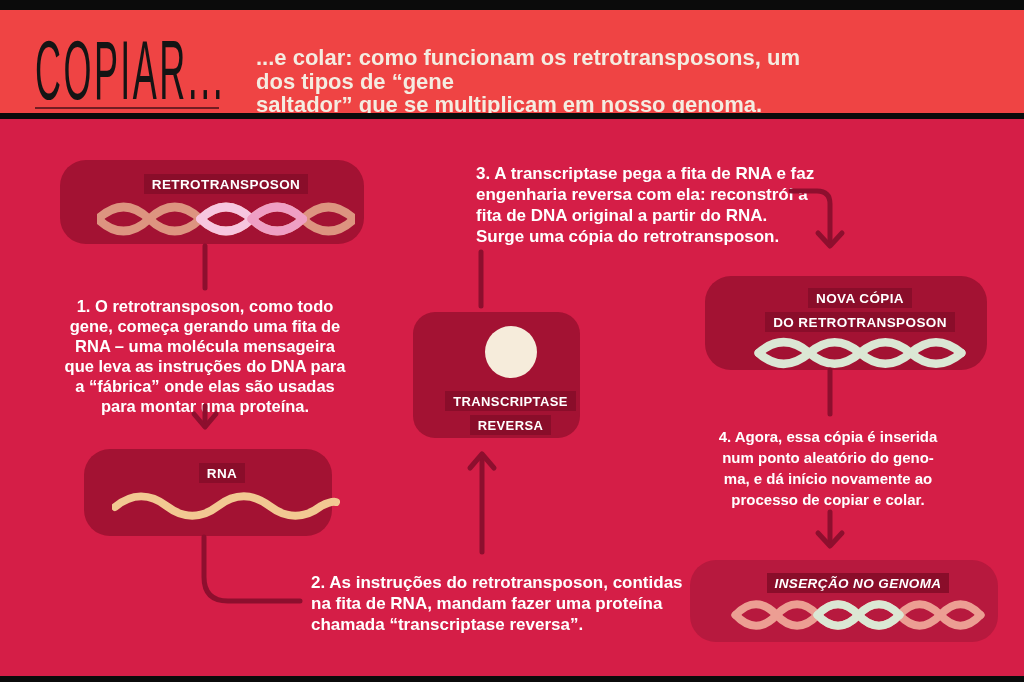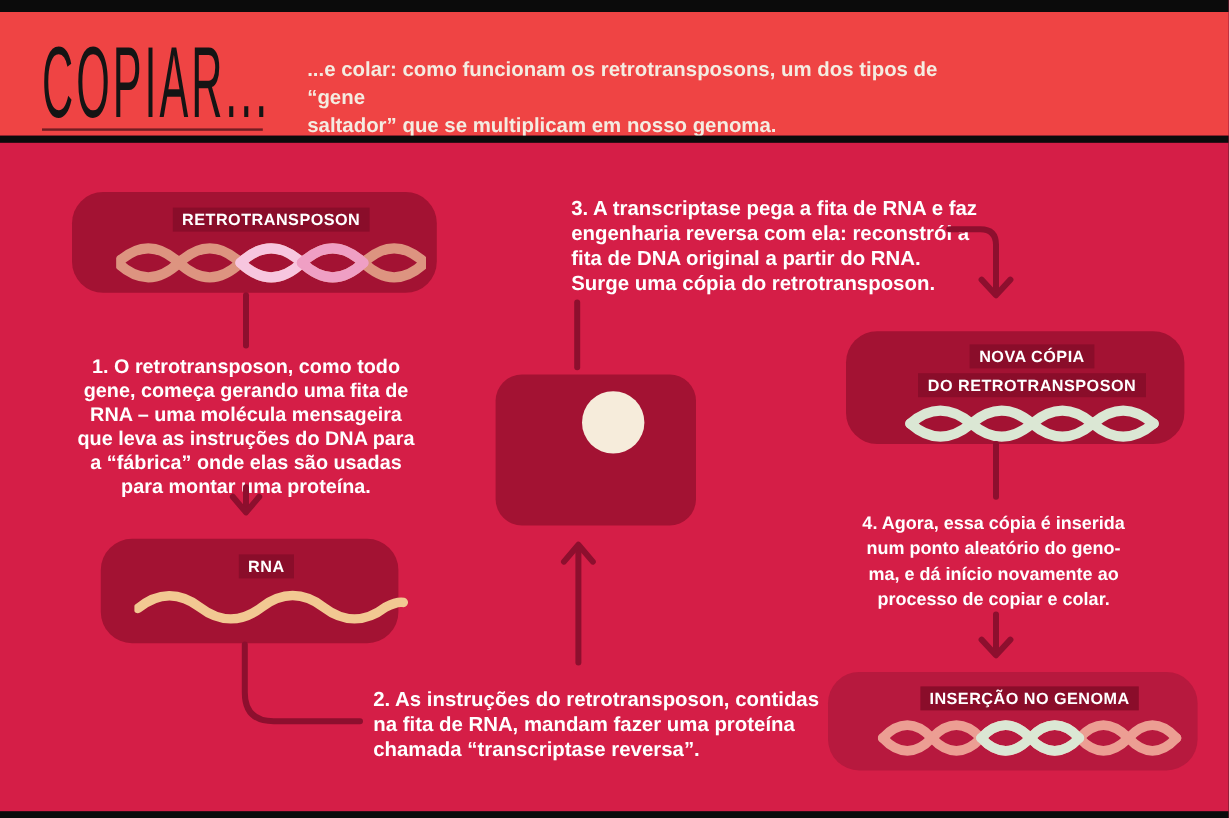--- a/index.html
+++ b/index.html
@@ -15,21 +15,21 @@
 
   .header { position:absolute; left:0; top:10px; width:1024px; height:103px; background:#ef4444; }
   .title {
     position:absolute; left:35px; top:18px; margin:0;
     color:#141414; font-size:58px; font-weight:400; letter-spacing:4px; line-height:1;
     transform:scale(0.62,1.45); transform-origin:left top; white-space:nowrap;
   }
   .title-underline { position:absolute; left:35px; top:97px; width:184px; height:2px; background:rgba(30,4,12,0.6); }
   .subtitle {
     position:absolute; left:256px; top:36px; width:570px; margin:0;
-    color:#f4ece1; font-size:17px; font-weight:bold; line-height:23.5px;
+    color:#f4ece1; font-size:22px; font-weight:bold; line-height:23.5px;
   }
 
   .multiline { white-space:pre-line; }
 
   .box { position:absolute; background:#a31233; border-radius:26px; text-align:center;padding-left:28px; }
   .box.light { background:#b7193e; }
   .label-wrap { margin:0; line-height:1.45; }
   .strip {
     background:#8a0d2a; color:#ffffff; font-weight:bold; font-size:13.5px;
     letter-spacing:0.4px; padding:2.5px 8px;
@@ -106,20 +106,24 @@
 na fita de RNA, mandam fazer uma proteína
 chamada “transcriptase reversa”.</div>
 
     <div class="step s3 multiline" style="left:476px; top:163px; width:345px;">3. A transcriptase pega a fita de RNA e faz
 engenharia reversa com ela: reconstrói a
 fita de DNA original a partir do RNA.
 Surge uma cópia do retrotransposon.</div>
 
     <div class="box" style="left:413px; top:312px; width:139px; height:126px; border-radius:22px;">
       <div class="enzyme-circle"></div>
+      <div class="label-wrap" style="line-height:1.5;">
+        <span class="strip multiline" style="font-size:13px;">TRANSCRIPTASE
+REVERSA</span>
+      </div>
     </div>
 
     <div class="box" style="left:705px; top:276px; width:254px; height:94px;">
       <div class="label-wrap" style="margin-top:9px; line-height:1.5;">
         <span class="strip multiline">NOVA CÓPIA
 DO RETROTRANSPOSON</span>
       </div>
       <svg class="helix" width="226" height="38" viewBox="0 0 226 42" style="margin-top:1px;">
         <g stroke="#dbe7d4" stroke-width="9.5" fill="none" stroke-linecap="round">
           <path d="M1,21 C19,5 38,5 57,21 C76,37 94,37 113,21 C132,5 150,5 169,21 C188,37 206,37 225,21"></path>
@@ -127,21 +131,21 @@
         </g>
       </svg>
     </div>
 
     <div class="step center multiline" style="left:698px; top:426px; width:260px; line-height:21px; font-size:15px;">4. Agora, essa cópia é inserida
 num ponto aleatório do geno-
 ma, e dá início novamente ao
 processo de copiar e colar.</div>
 
     <div class="box light" style="left:690px; top:560px; width:280px; height:82px;">
-      <div class="label-wrap" style="margin-top:10px;">
+      <div class="label-wrap" style="margin-top:10px;font-style:italic;">
         <span class="strip">INSERÇÃO NO GENOMA</span>
       </div>
       <svg class="helix" width="258" height="40" viewBox="0 0 259 42" style="margin-top:2px;">
         <g stroke="#ec9e93" stroke-width="8.5" fill="none" stroke-linecap="round">
           <path d="M1,21 C15,6 30,6 44,21 C58,36 73,36 87,21 C101,6 116,6 130,21 C144,36 159,36 173,21 C187,6 201,6 216,21 C230,36 244,36 258,21"></path>
           <path d="M1,21 C15,36 30,36 44,21 C58,6 73,6 87,21 C101,36 116,36 130,21 C144,6 159,6 173,21 C187,36 201,36 216,21 C230,6 244,6 258,21"></path>
         </g>
         <g stroke="#dbe7d4" stroke-width="8.5" fill="none" stroke-linecap="round">
           <path d="M87,21 C101,6 116,6 130,21 C144,36 159,36 173,21"></path>
           <path d="M87,21 C101,36 116,36 130,21 C144,6 159,6 173,21"></path>

